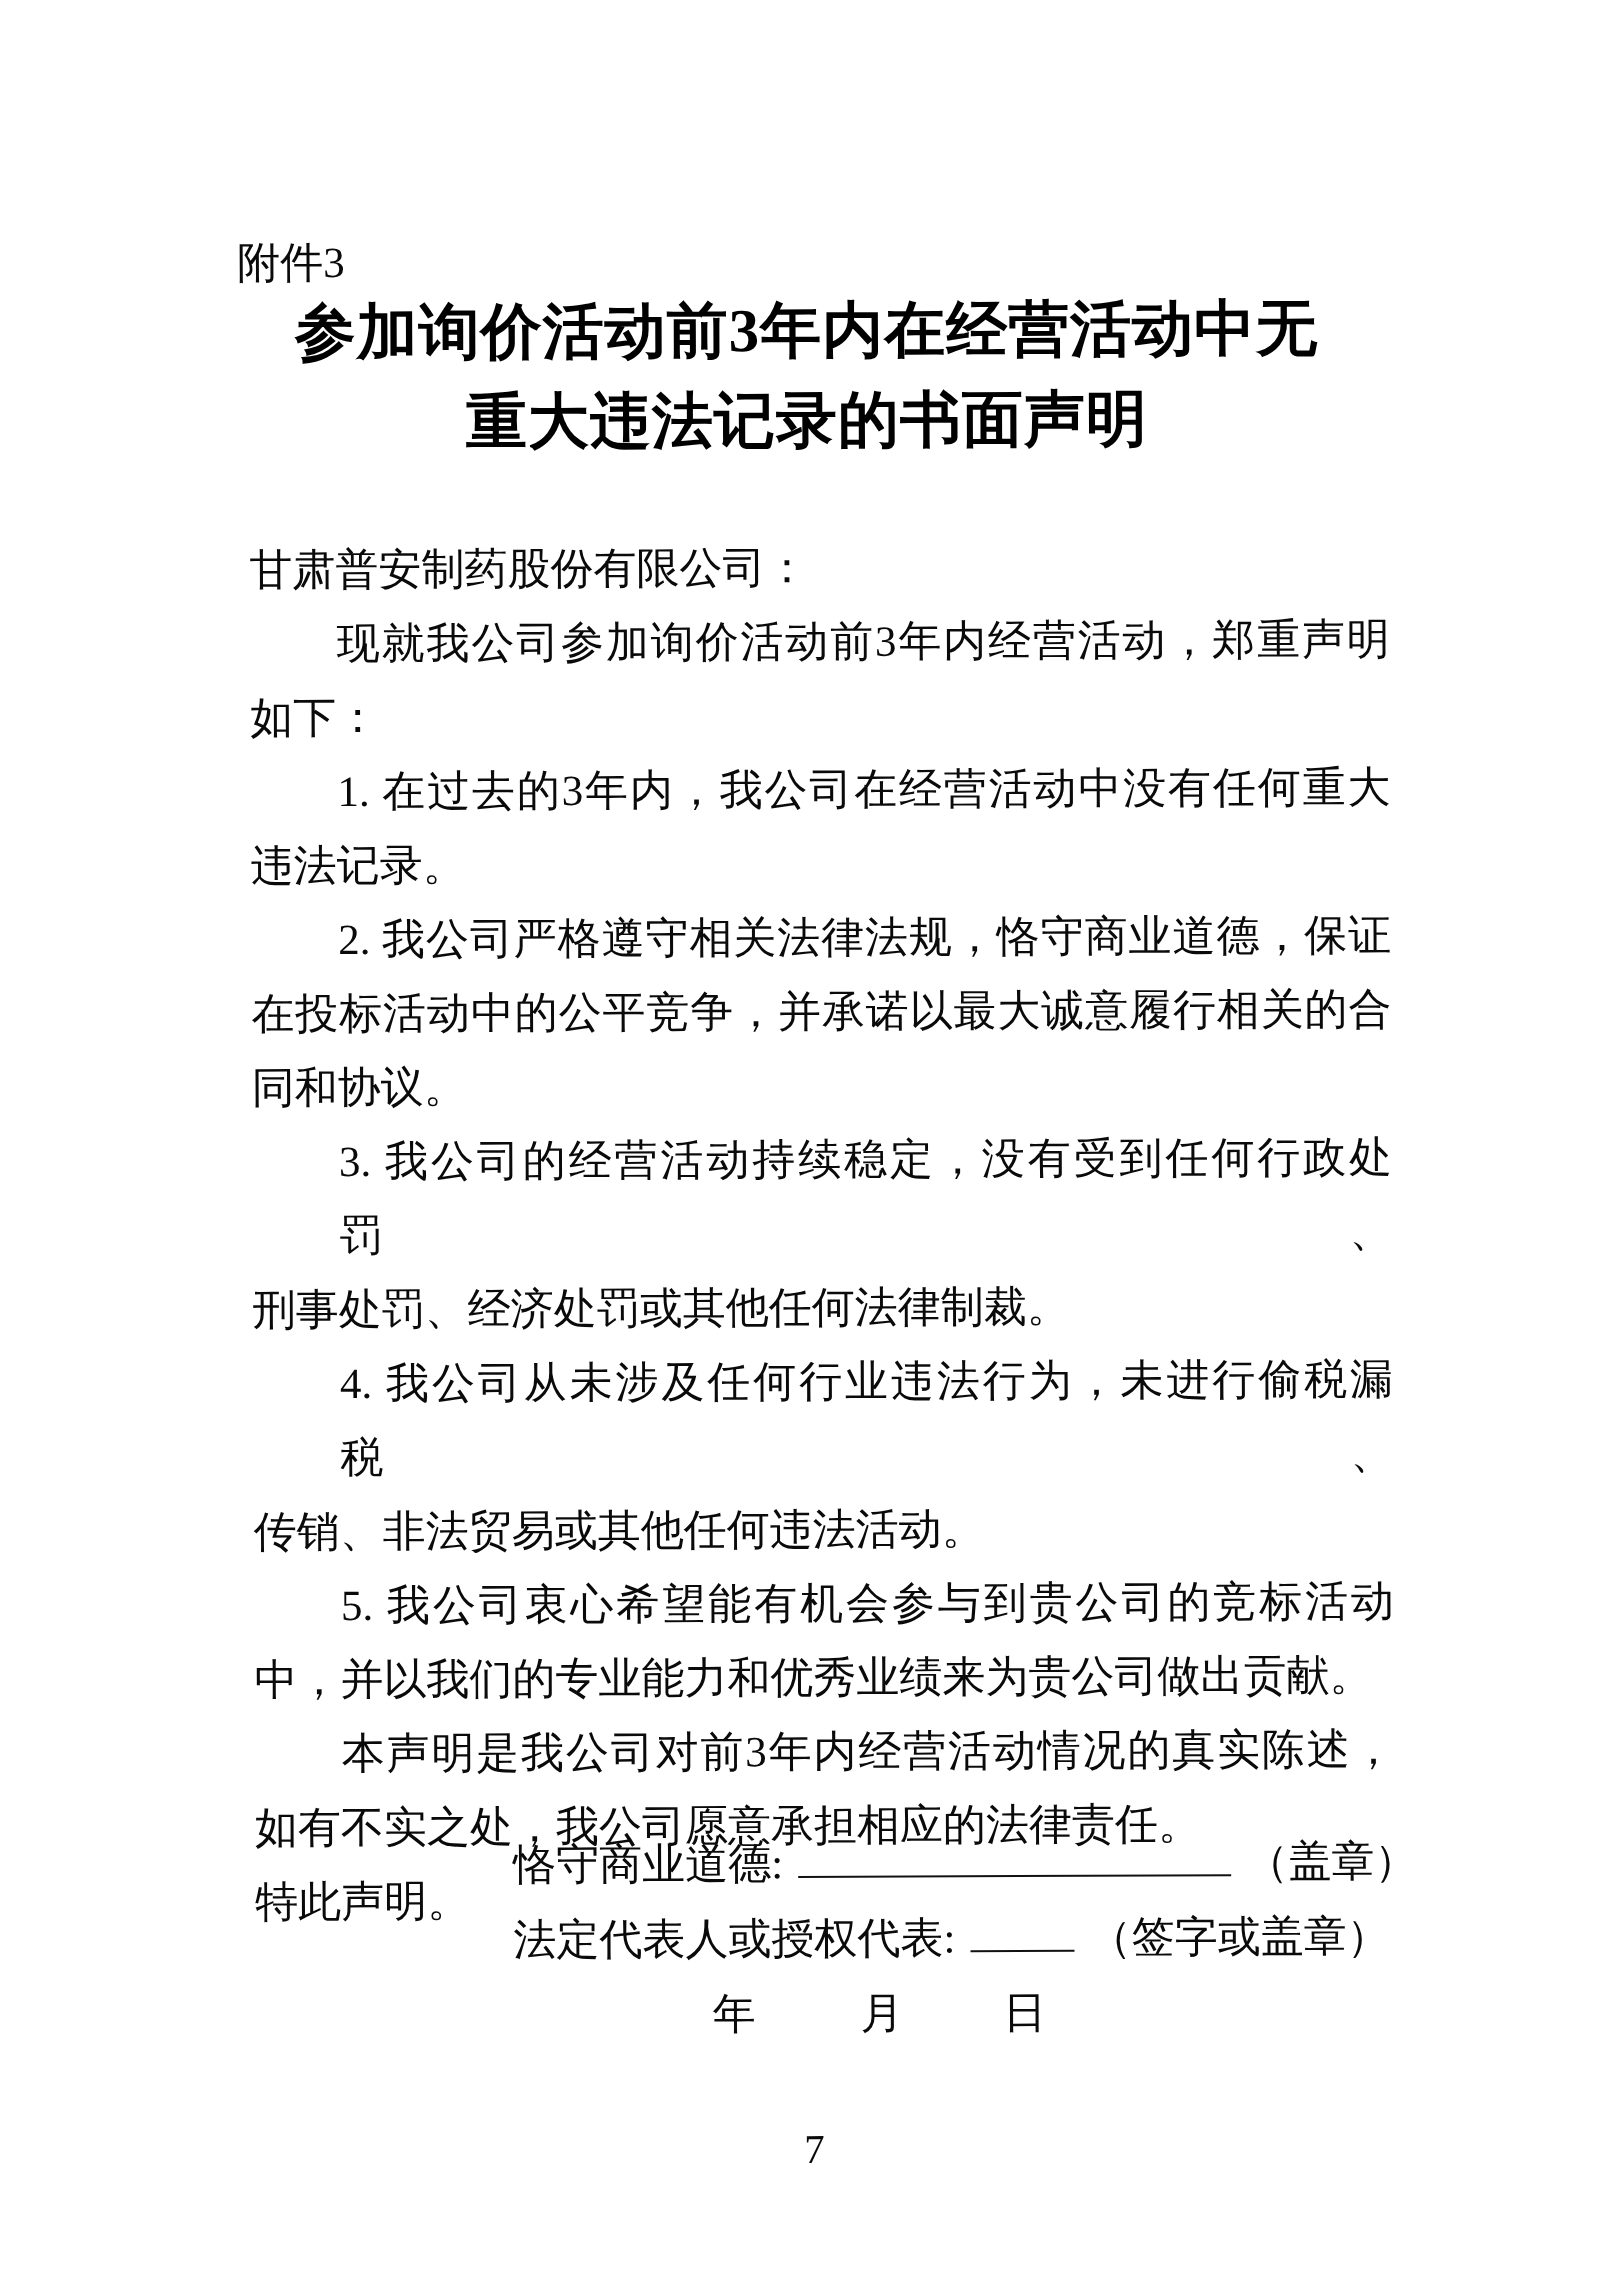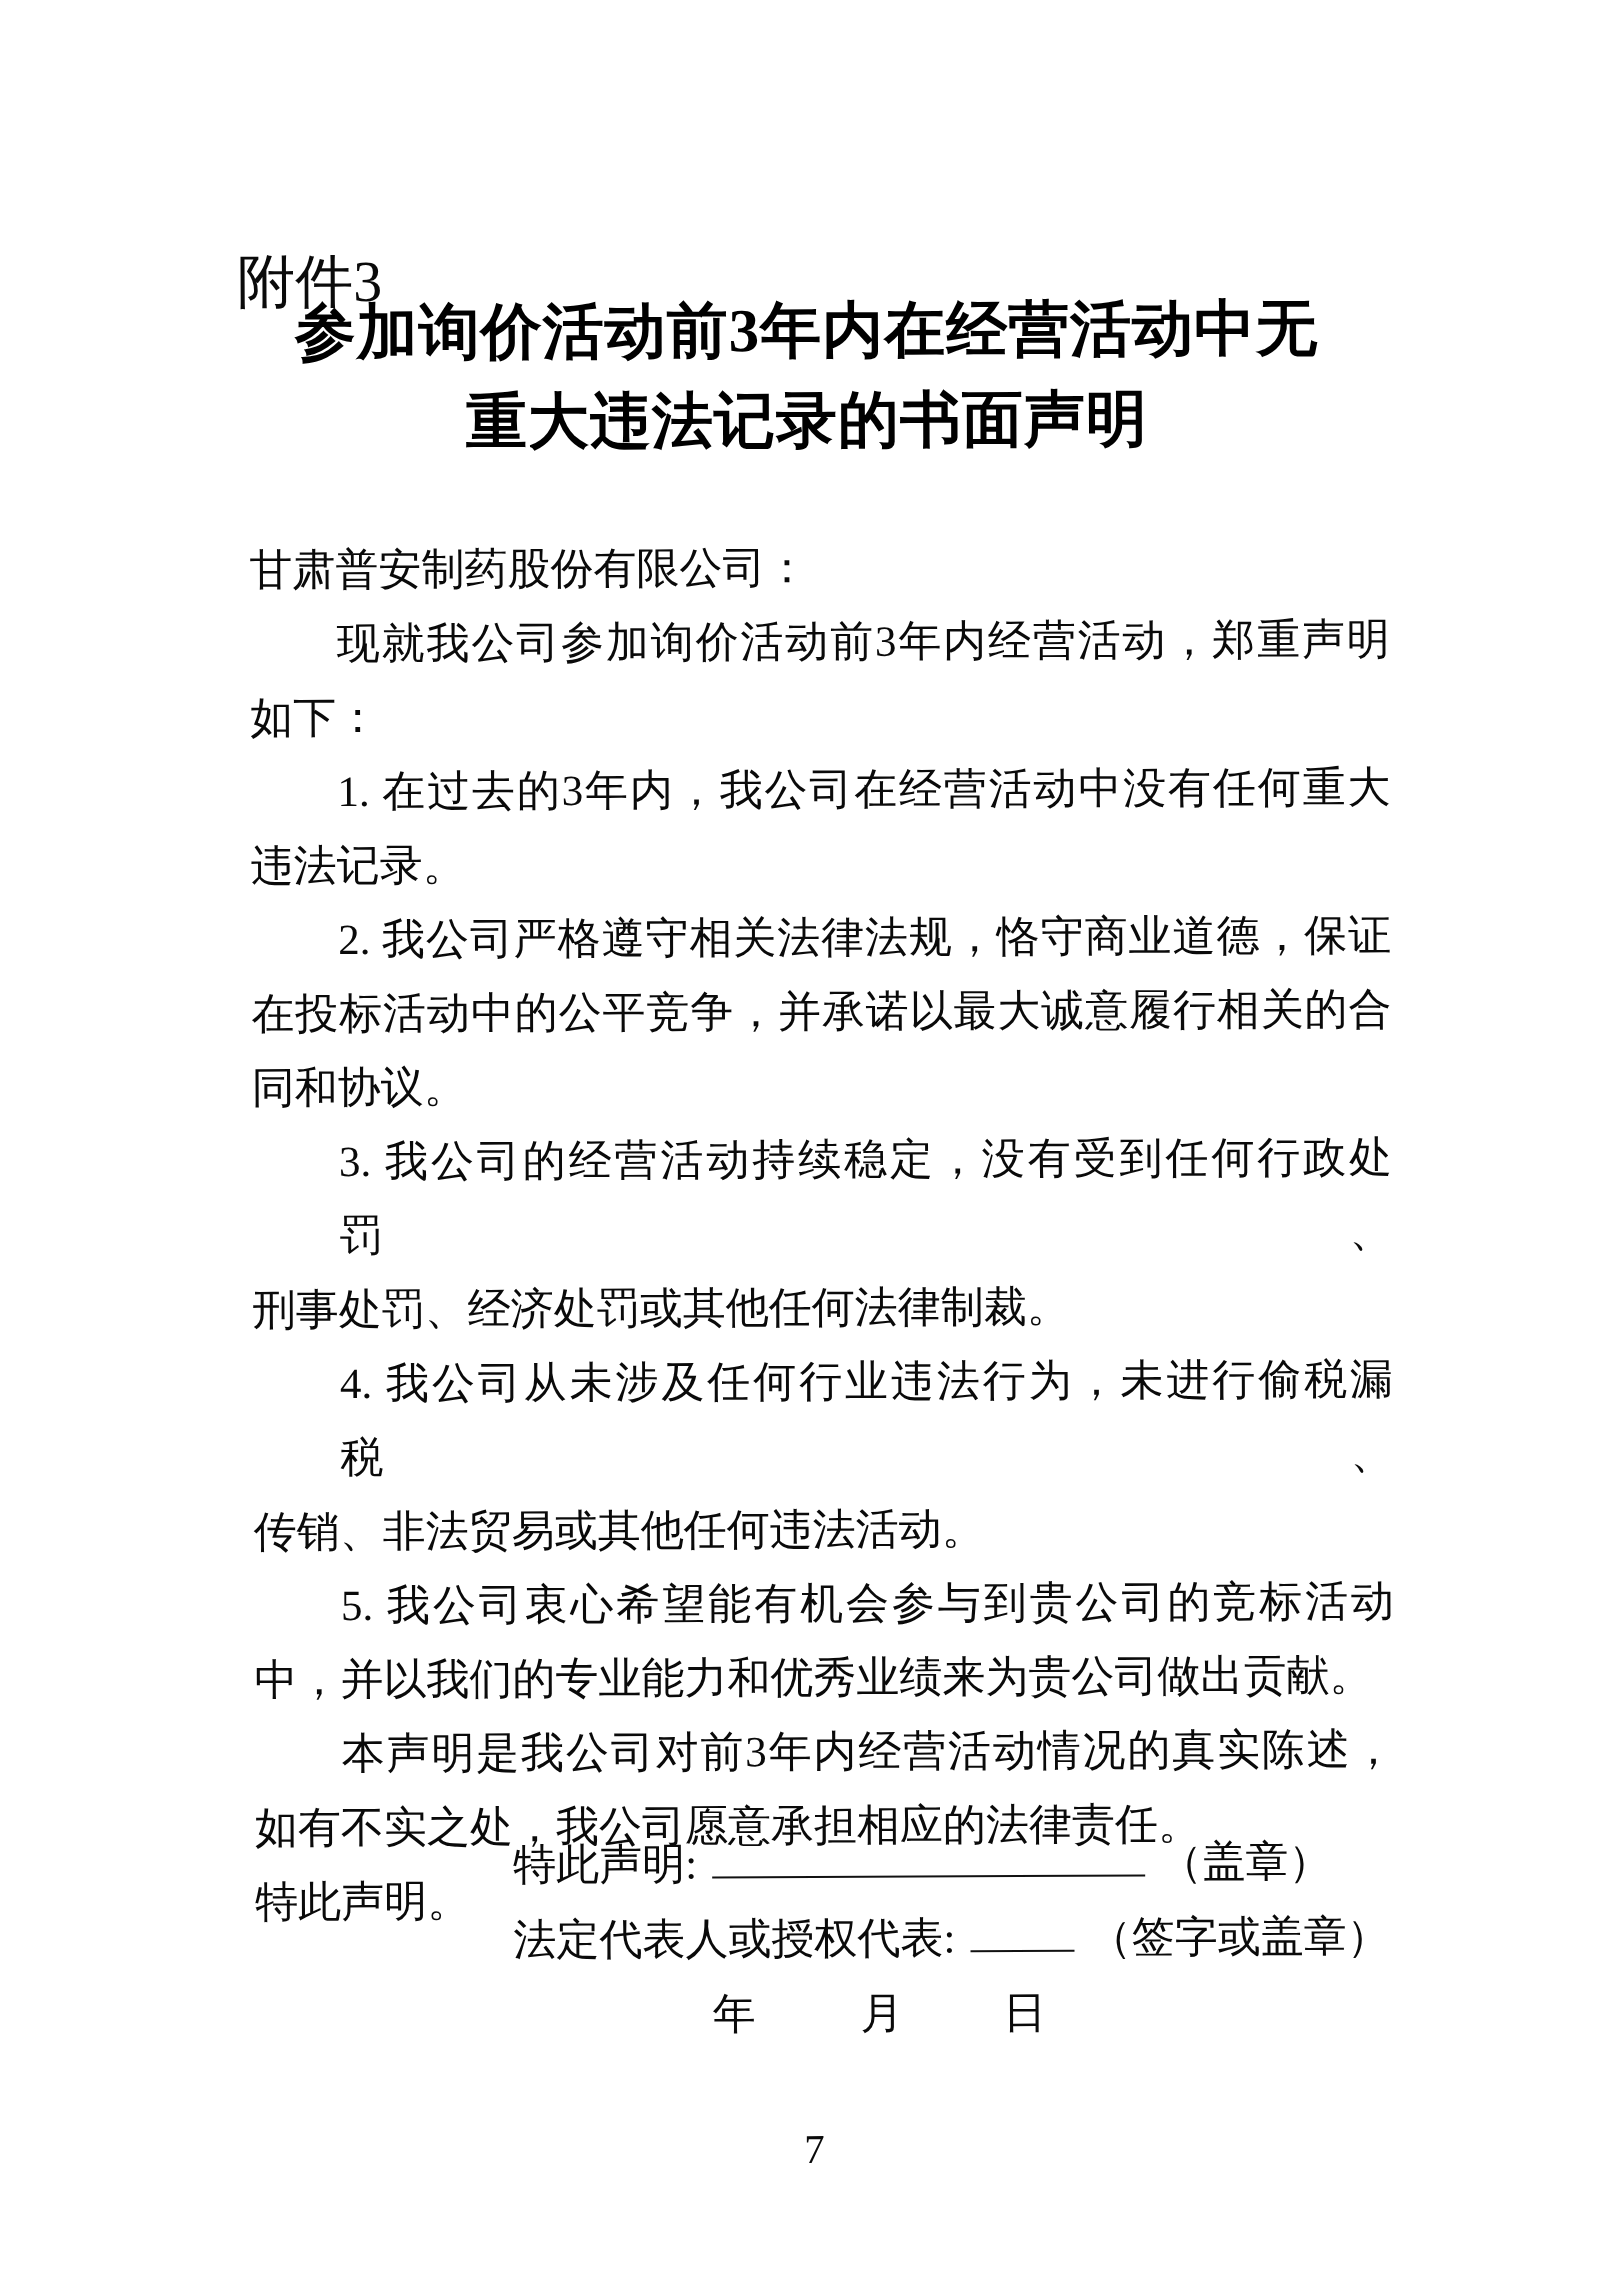--- a/index.html
+++ b/index.html
@@ -19,22 +19,22 @@
   
   .content {
     position: absolute;
     inset: 0;
     transform: rotate(-0.25deg);
     transform-origin: 50% 50%;
   }
   .attachment {
     position: absolute;
     left: 241px;
-    top: 245px;
-    font-size: 58px;
+    top: 235px;
+    font-size: 43px;
     line-height: 1.2;
     white-space: nowrap;
   }
   .title {
     position: absolute;
     left: 0;
     top: 286px;
     width: 100%;
     margin: 0;
     text-align: center;
@@ -129,21 +129,21 @@
         <div class="line">传销、非法贸易或其他任何违法活动。</div>
         <div class="line indent fill">5. 我公司衷心希望能有机会参与到贵公司的竞标活动</div>
         <div class="line">中，并以我们的专业能力和优秀业绩来为贵公司做出贡献。</div>
         <div class="line indent fill">本声明是我公司对前3年内经营活动情况的真实陈述，</div>
         <div class="line">如有不实之处，我公司愿意承担相应的法律责任。</div>
         <div class="line">特此声明。</div>
       </div>
 
     <div class="signature">
       <div class="sig-row">
-        <span>特此声明:</span>
+        <span>恪守商业道德:</span>
         <span class="blank-line long"></span>
         <span>（盖章）</span>
       </div>
       <div class="sig-row">
         <span>法定代表人或授权代表:</span>
         <span class="blank-line short"></span>
         <span>（签字或盖章）</span>
       </div>
       <div class="date-row">
         <span class="dy">年</span>

